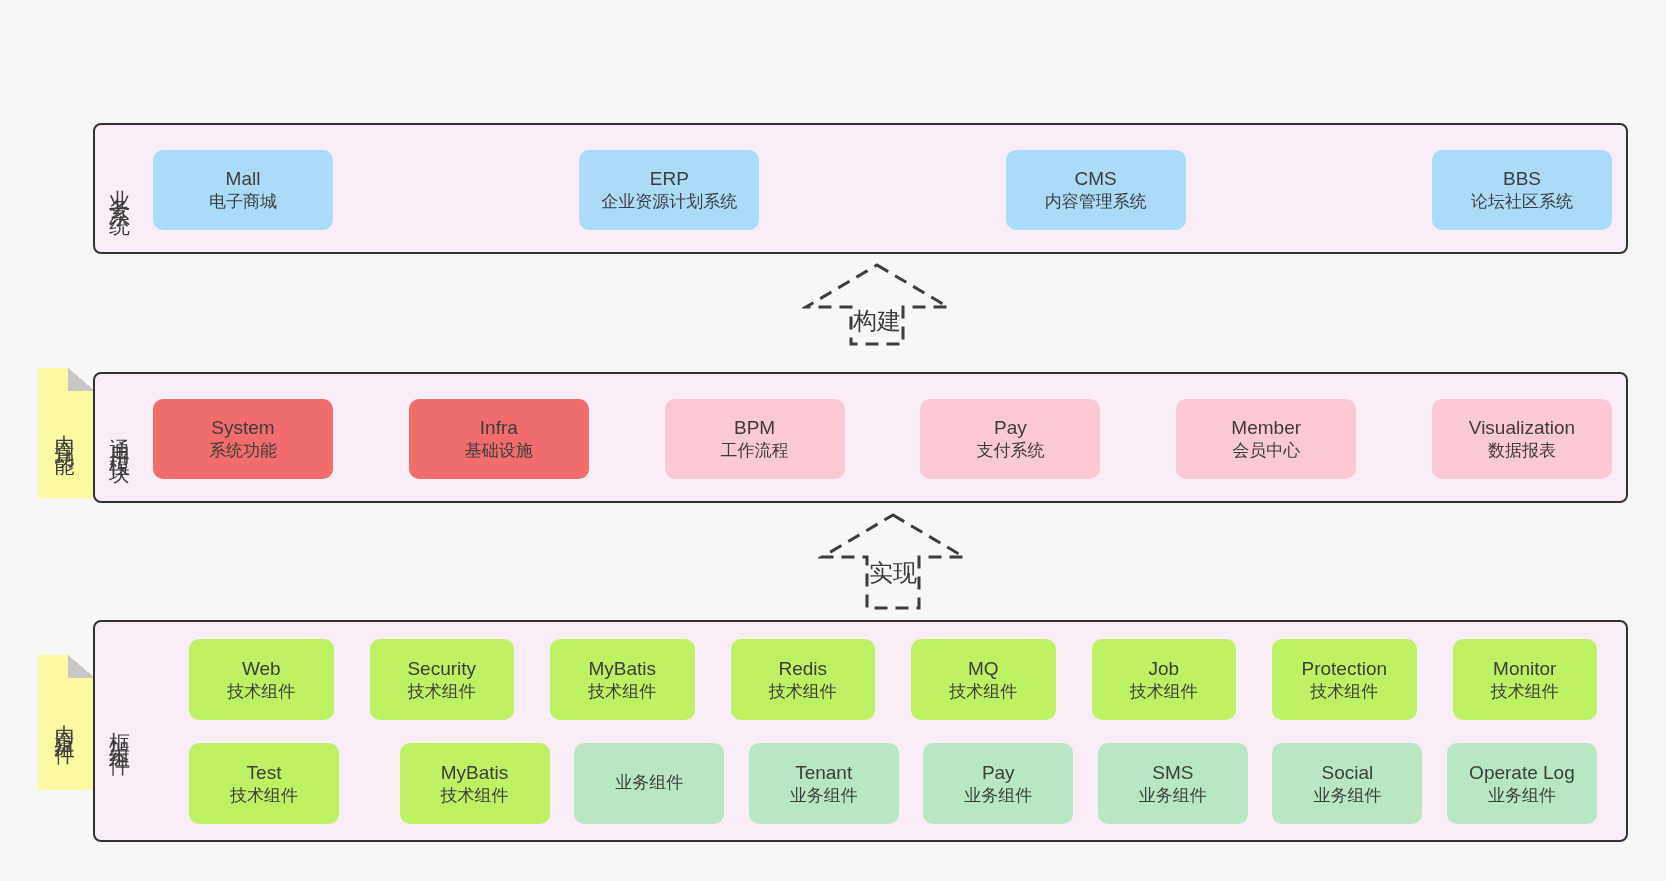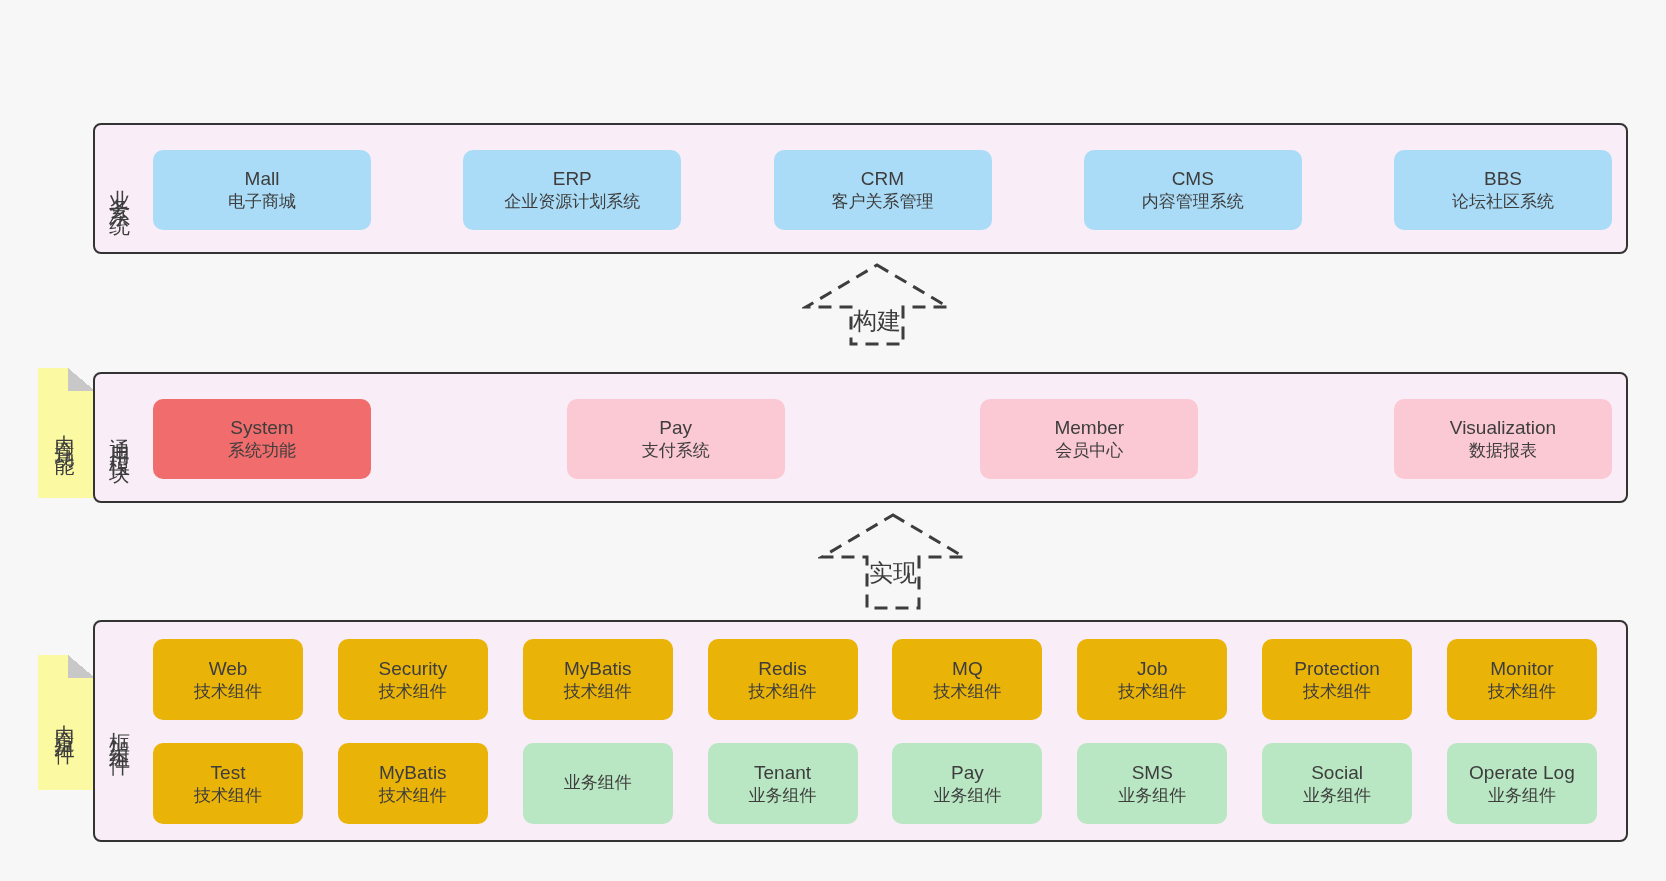--- a/index.html
+++ b/index.html
@@ -46,26 +46,26 @@
   .row-six{left:58px;right:14px;top:25px;height:80px;}
   .row-eight{left:58px;right:29px;height:81px;}
   .row-eight.r1{top:17px;}
   .row-eight.r2{top:121px;}
 
   .box{
     display:flex;flex-direction:column;align-items:center;justify-content:center;
     border-radius:10px;text-align:center;line-height:1.32;padding:0 10px;
     box-sizing:border-box;
   }
-  .box.wide{width:218px;}
+  .box.wide{width:180px;}
   .box.small{width:150px;}
   .box.blue{background:#abdcf7;}
   .box.red{background:#f16c6c;}
   .box.pink{background:#fbc9d3;}
-  .box.green{background:#eab308;}
+  .box.green{background:#bef264;margin-left:36px;}
   .box.lightgreen{background:#bae7c3;}
   .box-name{font-size:19px;}
   .box-desc{font-size:17px;}
 
   
   .arrow{position:absolute;z-index:2;}
   #arrow-build{left:802px;top:263px;}
   #arrow-impl{left:818px;top:513px;}
   .arrow polygon{
     fill:none;stroke:#3d3d3d;stroke-width:3;stroke-dasharray:13 8;
@@ -93,24 +93,20 @@
 <section class="panel" id="panel-business">
   <div class="panel-label">业务系统</div>
   <div class="box-row row-six">
     <div class="box wide blue">
       <div class="box-name">Mall</div>
       <div class="box-desc">电子商城</div>
     </div>
     <div class="box wide blue">
       <div class="box-name">ERP</div>
       <div class="box-desc">企业资源计划系统</div>
-    </div>
-    <div class="box wide blue">
-      <div class="box-name">CRM</div>
-      <div class="box-desc">客户关系管理</div>
     </div>
     <div class="box wide blue">
       <div class="box-name">CMS</div>
       <div class="box-desc">内容管理系统</div>
     </div>
     <div class="box wide blue">
       <div class="box-name">BBS</div>
       <div class="box-desc">论坛社区系统</div>
     </div>
   </div>
@@ -121,20 +117,28 @@
 </svg>
 <div class="arrow-label" id="arrow-build-label">构建</div>
 
 <section class="panel" id="panel-modules">
   <div class="panel-label">通用模块</div>
   <div class="box-row row-six">
     <div class="box wide red">
       <div class="box-name">System</div>
       <div class="box-desc">系统功能</div>
     </div>
+    <div class="box wide red">
+      <div class="box-name">Infra</div>
+      <div class="box-desc">基础设施</div>
+    </div>
+    <div class="box wide pink">
+      <div class="box-name">BPM</div>
+      <div class="box-desc">工作流程</div>
+    </div>
     <div class="box wide pink">
       <div class="box-name">Pay</div>
       <div class="box-desc">支付系统</div>
     </div>
     <div class="box wide pink">
       <div class="box-name">Member</div>
       <div class="box-desc">会员中心</div>
     </div>
     <div class="box wide pink">
       <div class="box-name">Visualization</div>

